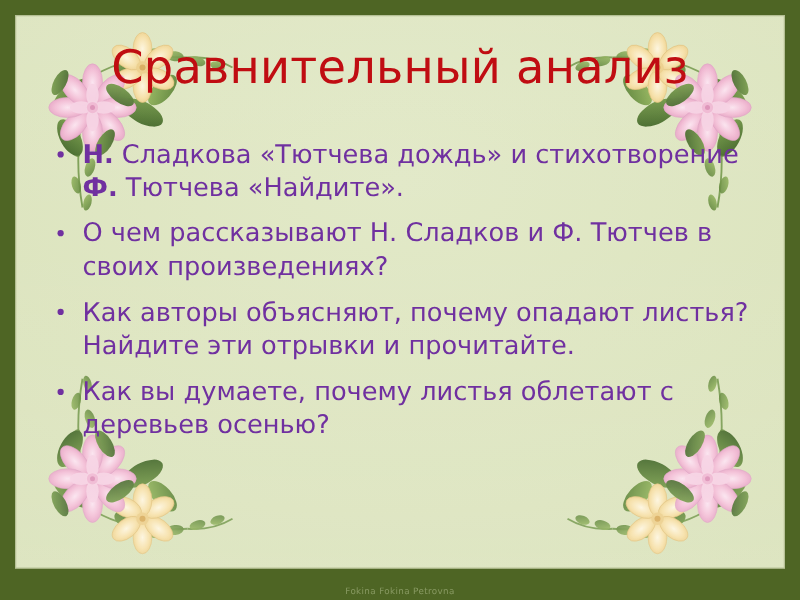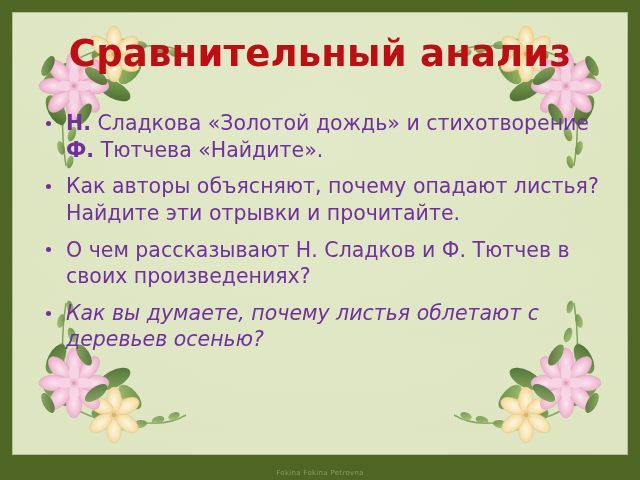--- a/index.html
+++ b/index.html
@@ -60,21 +60,21 @@
 
   
   #title {
     position: absolute;
     left: 0;
     right: 0;
     top: 22px;
     text-align: center;
     color: #c00d12;
     font-size: 37px;
-    font-weight: 700;
+    font-weight: 400;
     line-height: 1.1;
     letter-spacing: 0.2px;
     font-family: "DejaVu Sans", sans-serif;
     white-space: nowrap;
     z-index: 5;
   }
 
   
   #body-list {
     position: absolute;
@@ -90,21 +90,21 @@
     position: relative;
     padding-left: 24px;
     margin: 0 0 10px 0;
     color: #7030a0;
     font-size: 20.5px;
     line-height: 1.30;
     font-family: "DejaVu Sans", sans-serif;
     font-weight: 400;
     text-align: left;
   }
-  .bullet-item:last-child { margin-bottom: 0; font-style: italic; }
+  .bullet-item:last-child { margin-bottom: 0; }
   .bullet-dot {
     position: absolute;
     left: 4px;
     top: 0.52em;
     width: 5px;
     height: 5px;
     border-radius: 50%;
     background: #7030a0;
   }
   .b { font-weight: bold; }
@@ -430,23 +430,23 @@
           <ellipse cx="78" cy="62" rx="13" ry="6" transform="rotate(36 78 62)"></ellipse>
           <ellipse cx="66" cy="100" rx="12" ry="5.5" transform="rotate(-58 66 100)"></ellipse>
           <ellipse cx="30" cy="52" rx="11" ry="5" transform="rotate(-62 30 52)"></ellipse>
         </g>
       </svg>
     </div>
 
     <div id="title">Сравнительный анализ</div>
 
     <ul id="body-list">
-        <li class="bullet-item"><span class="bullet-dot"></span><span><span class="b">Н.</span><span> Сладкова «Золотой дождь» и стихотворение </span><span class="b">Ф.</span><span> Тютчева «Найдите».</span></span></li>
+        <li class="bullet-item"><span class="bullet-dot"></span><span><span class="b">Н.</span><span> Сладкова «Тютчева дождь» и стихотворение </span><span class="b">Ф.</span><span> Тютчева «Найдите».</span></span></li>
+        <li class="bullet-item"><span class="bullet-dot"></span><span><span>О чем рассказывают Н. Сладков и Ф. Тютчев в своих произведениях?</span></span></li>
         <li class="bullet-item"><span class="bullet-dot"></span><span><span>Как авторы объясняют, почему опадают листья? Найдите эти отрывки и прочитайте.</span></span></li>
-        <li class="bullet-item"><span class="bullet-dot"></span><span><span>О чем рассказывают Н. Сладков и Ф. Тютчев в своих произведениях?</span></span></li>
         <li class="bullet-item"><span class="bullet-dot"></span><span><span>Как вы думаете, почему листья облетают с деревьев осенью?</span></span></li>
       </ul>
 
   </div>
 
   <div id="footer-credit">Fokina Fokina Petrovna</div>
 
 </div>
 
 </body></html>

